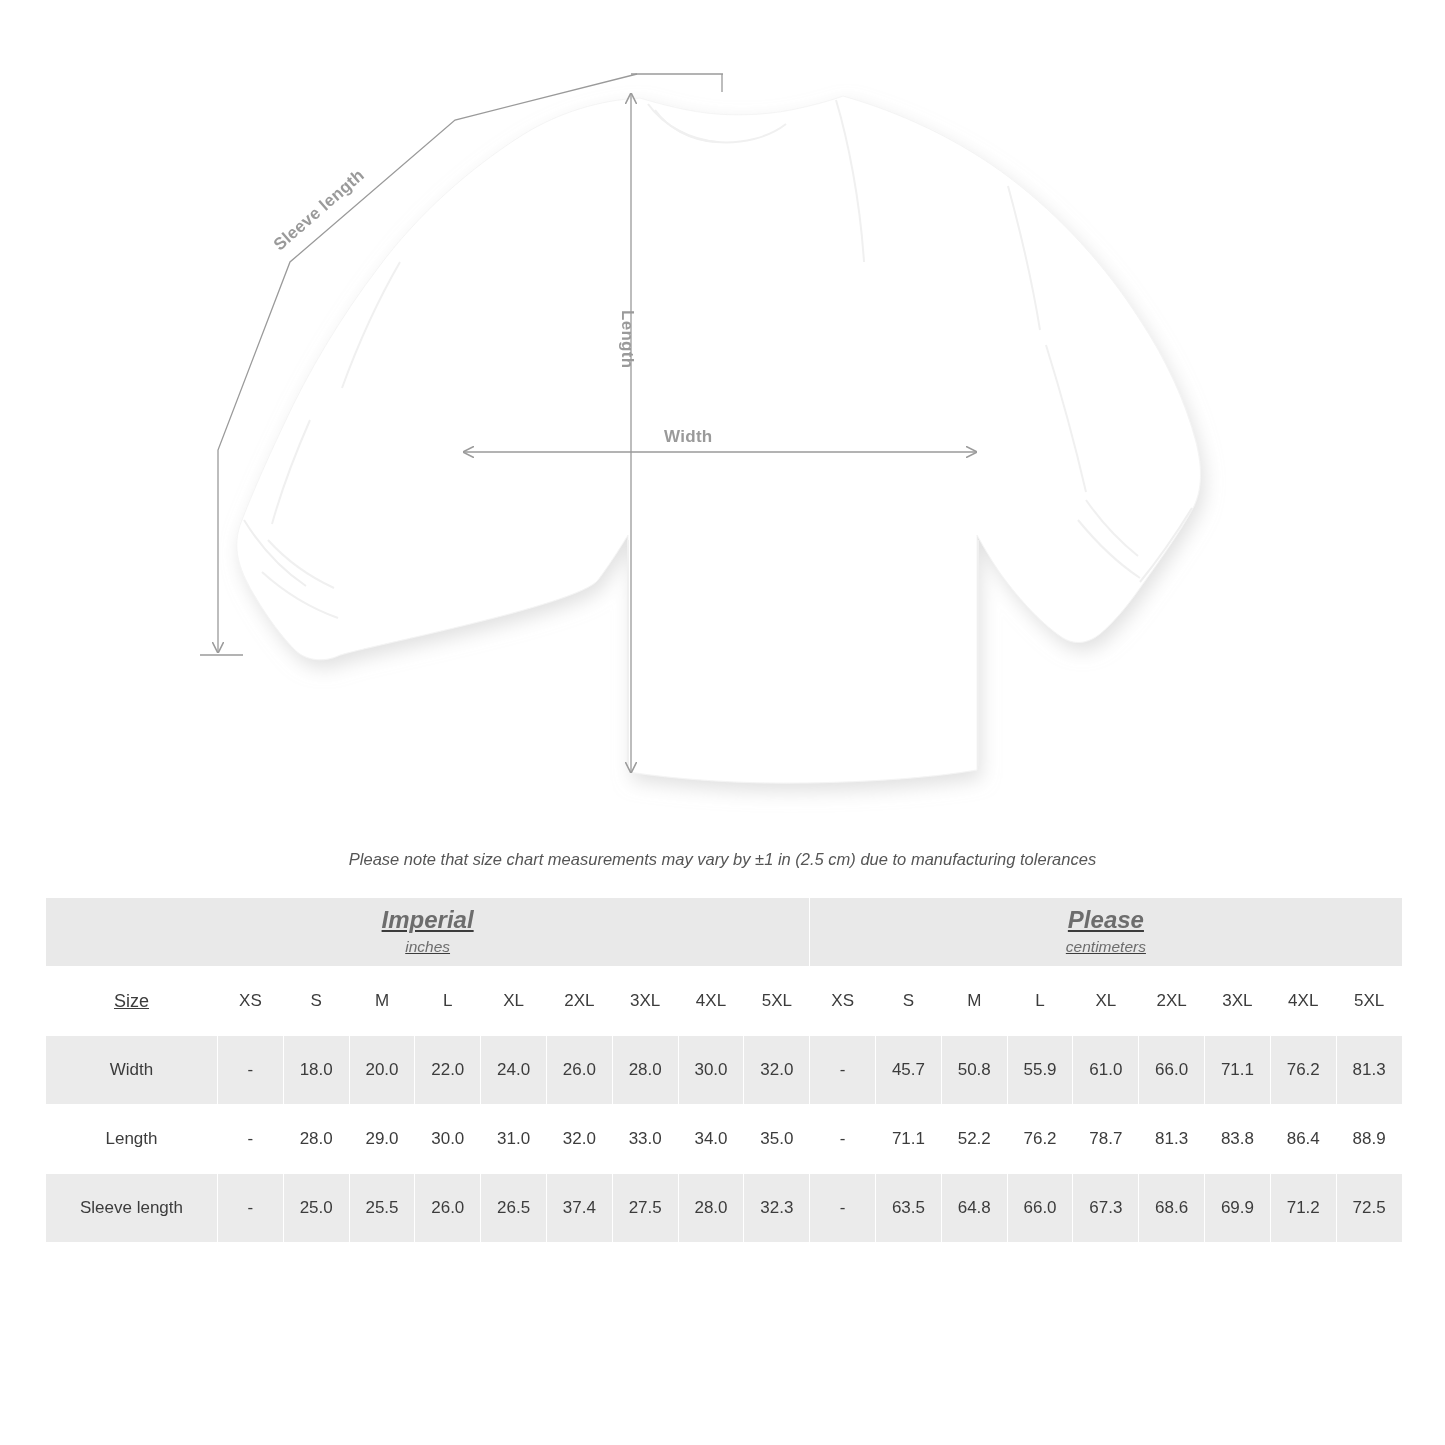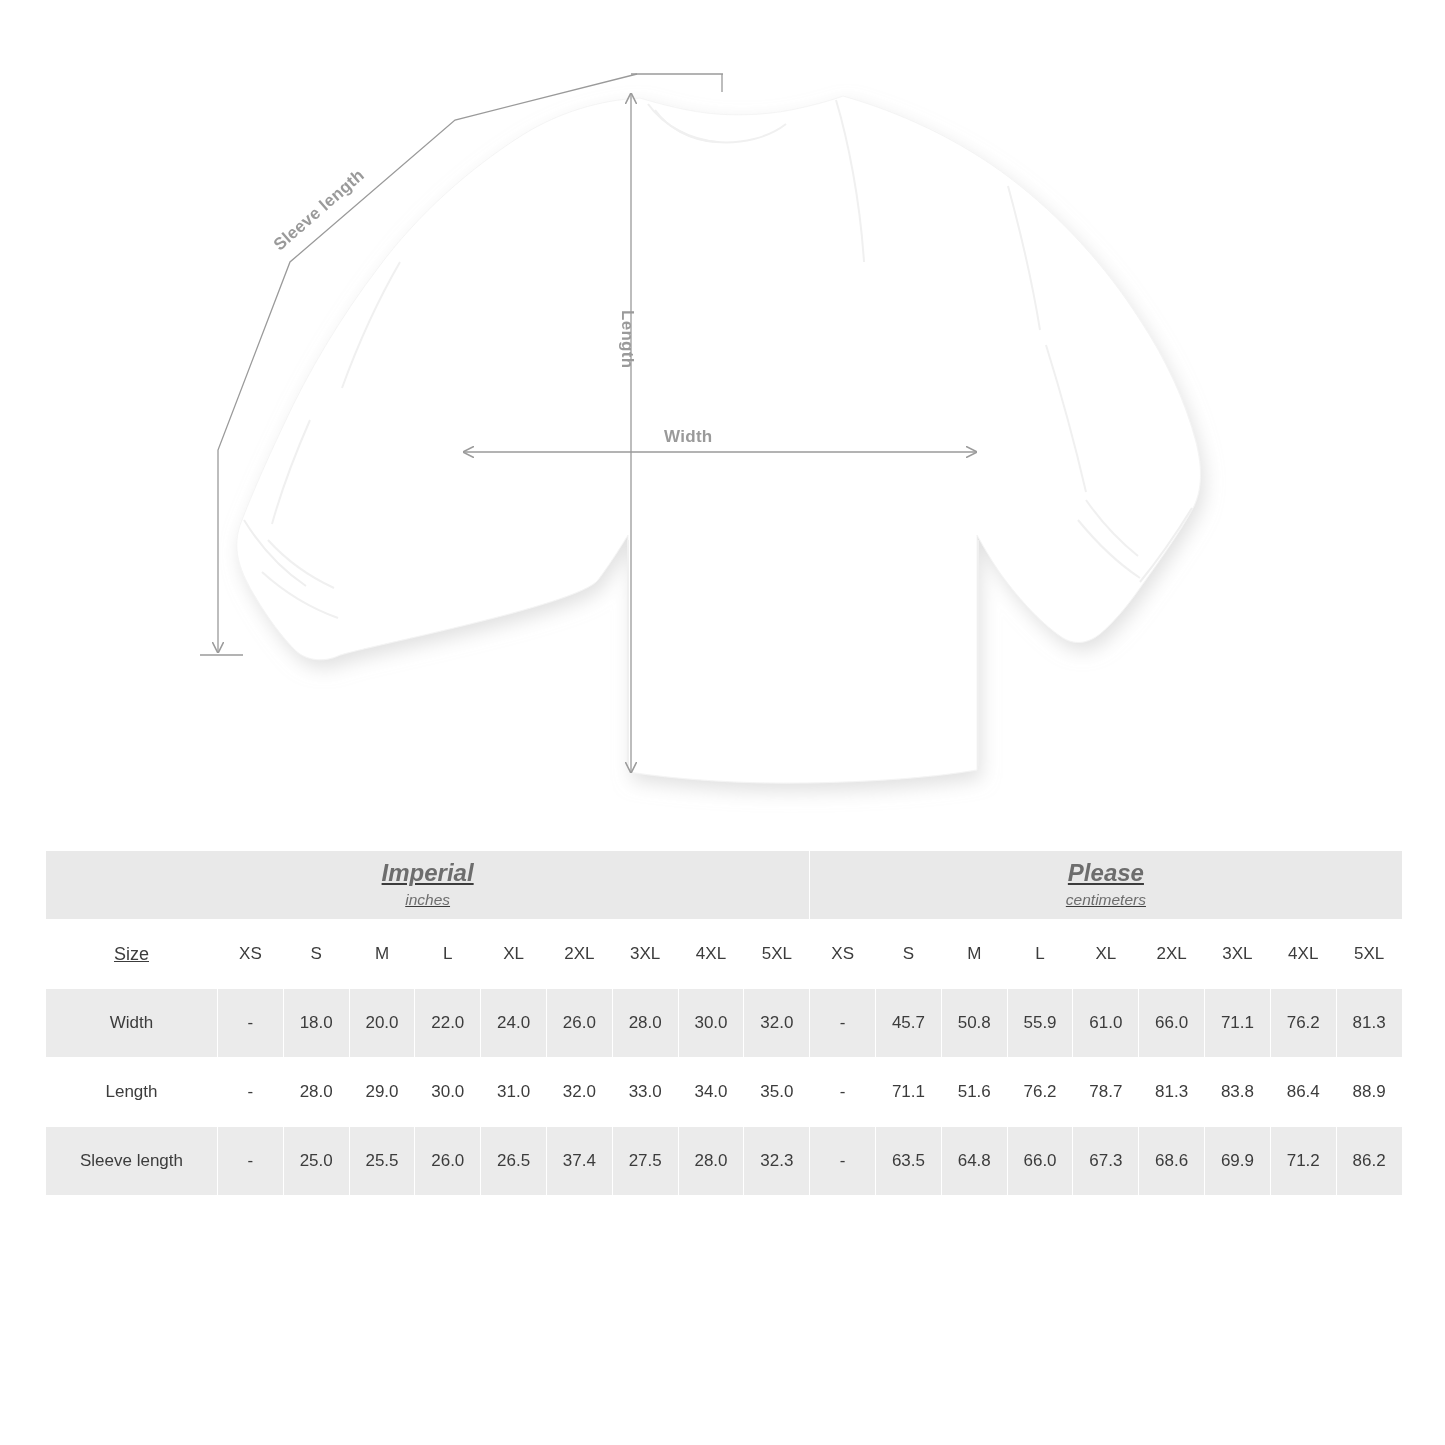--- a/index.html
+++ b/index.html
@@ -199,20 +199,21 @@
       <line x1="200" y1="655" x2="243" y2="655"></line>
     </g>
   </svg>
 
   <div class="dim-label width-label">Width</div>
   <div class="dim-label length-label">Length</div>
   <div class="dim-label sleeve-label">Sleeve length</div>
 </div>
 
 <div class="title-block">
+  <p class="chart-note">Please note that size chart measurements may vary by ±1 in (2.5 cm) due to manufacturing tolerances</p>
 </div>
 
 <div class="table-wrap">
   <table class="size-table">
     <colgroup>
       <col class="col-label">
       <col class="col-v">
         <col class="col-v">
         <col class="col-v">
         <col class="col-v">
@@ -293,21 +294,21 @@
         <td class="val">28.0</td>
         <td class="val">29.0</td>
         <td class="val">30.0</td>
         <td class="val">31.0</td>
         <td class="val">32.0</td>
         <td class="val">33.0</td>
         <td class="val">34.0</td>
         <td class="val">35.0</td>
         <td class="val">-</td>
         <td class="val">71.1</td>
-        <td class="val">51.6</td>
+        <td class="val">52.2</td>
         <td class="val">76.2</td>
         <td class="val">78.7</td>
         <td class="val">81.3</td>
         <td class="val">83.8</td>
         <td class="val">86.4</td>
         <td class="val">88.9</td>
       </tr>
 
       <tr class="row-shade">
         <td class="rowlabel">Sleeve length</td>
@@ -321,17 +322,17 @@
         <td class="val">28.0</td>
         <td class="val">32.3</td>
         <td class="val">-</td>
         <td class="val">63.5</td>
         <td class="val">64.8</td>
         <td class="val">66.0</td>
         <td class="val">67.3</td>
         <td class="val">68.6</td>
         <td class="val">69.9</td>
         <td class="val">71.2</td>
-        <td class="val">86.2</td>
+        <td class="val">72.5</td>
       </tr>
     </tbody>
   </table>
 </div>
 
 </body></html>

